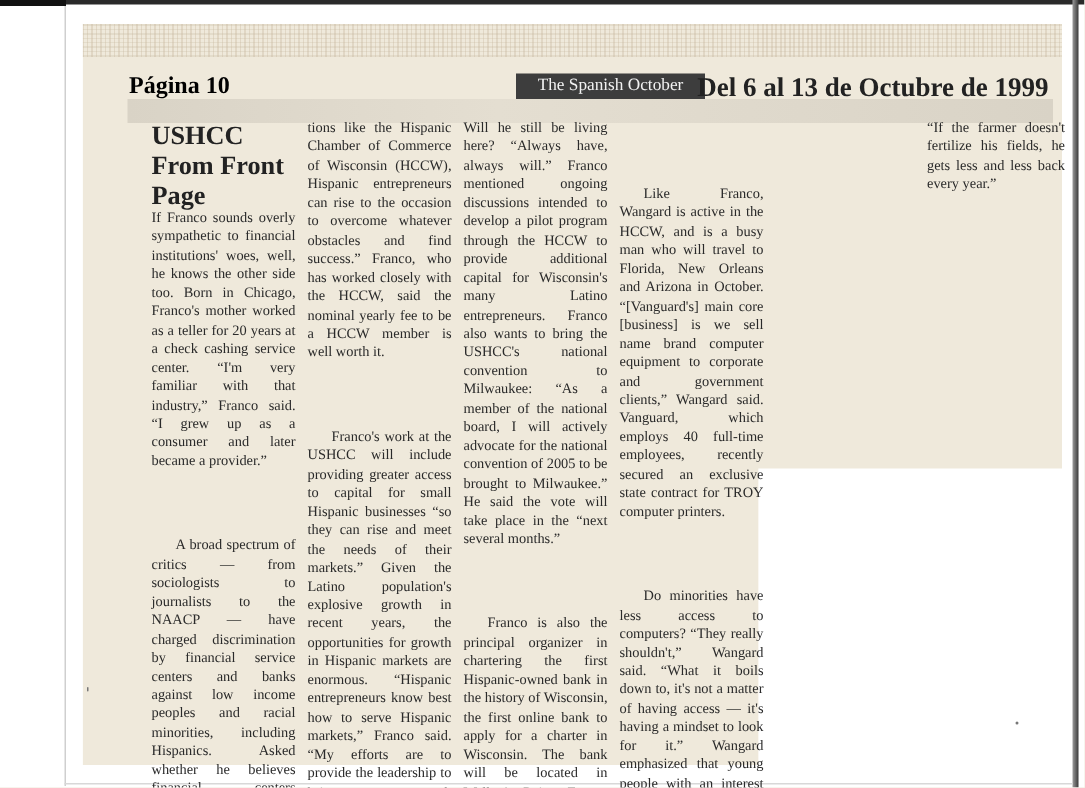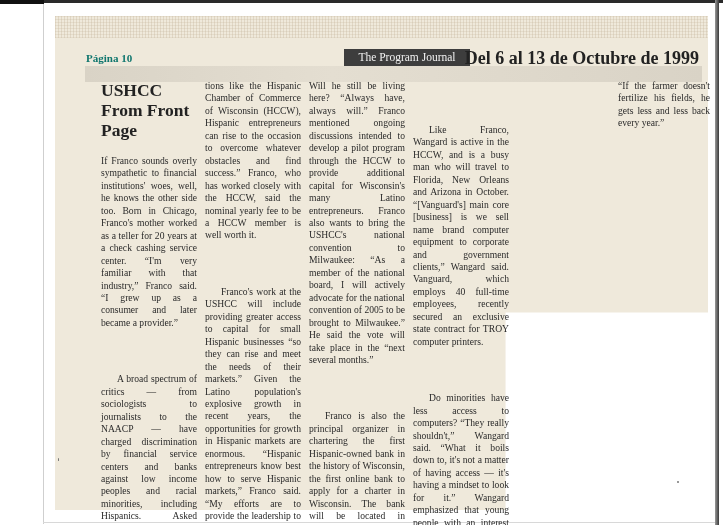--- a/index.html
+++ b/index.html
@@ -24,39 +24,39 @@
     background:
       repeating-linear-gradient(90deg, rgba(180,160,130,0.35) 0 1px, transparent 1px 3px),
       repeating-linear-gradient(0deg, rgba(180,160,130,0.25) 0 1px, transparent 1px 3px);
     opacity:0.7;
   }
   .header-bar {
     position:absolute; left:30px; top:50px; width:617px; height:16px;
     background:linear-gradient(to right,#d9d3c6,#e4ded1 40%,#d9d3c6);
   }
   .page-num {
-    position:absolute; left:86px; top:50px; font-weight:bold; font-size:11px; color:#0f766e; line-height:16px;
+    position:absolute; left:86px; top:50px; font-weight:bold; font-size:16px; color:#000000; line-height:16px;
   }
   .masthead {
     position:absolute; left:344px; top:49px; width:126px; height:17px;
     background:#3d3d3d; color:#f2f2f2; font-size:11.5px; text-align:center; line-height:17px;
   }
   .issue-date {
     position:absolute; right:24px; top:50px; font-weight:bold; font-size:18px; color:#222; line-height:16px;
   }
 
   .col {
     position:absolute; top:80px; width:96px;
     font-size:9.6px; line-height:12.45px; color:#2a2a2a;
     text-align:justify; hyphens:manual;
   }
   .col p { margin:0; }
   .col p.indent { text-indent:16px;margin-top:44px; }
   .headline {
-    font-weight:bold; font-size:17.5px; line-height:20px; color:#222; margin:0 0 15px 0; text-align:left;
+    font-weight:bold; font-size:17.5px; line-height:20px; color:#222; margin:0 0 0 0; text-align:left;
   }
   #col1 { left:101px; }
   #col2 { left:205px; }
   #col3 { left:309px; }
   #col4 { left:413px; }
   #col5 { left:514px; }
   #col6 { left:618px; width:92px; }
   .speck { position:absolute; width:2px; height:2px; background:#777; border-radius:1px; }
 </style>
 </head>
@@ -67,21 +67,21 @@
 <div class="scan-left-line"></div>
 <div class="scan-right-edge"></div>
 <div class="scan-bottom-line"></div>
 
 <div class="clipping">
   <div class="clip-pattern"></div>
   <div class="header-bar"></div>
 </div>
 
 <div class="page-num">Página 10</div>
-<div class="masthead">The Program Journal</div>
+<div class="masthead">The Spanish October</div>
 <div class="issue-date">Del 6 al 13 de Octubre de 1999</div>
 
 <div class="col" id="col1">
   <div class="headline">USHCC From Front Page</div>
   <p>If Franco sounds overly sympathetic to financial institutions' woes, well, he knows the other side too. Born in Chicago, Franco's mother worked as a teller for 20 years at a check cashing service center. “I'm very familiar with that industry,” Franco said. “I grew up as a consumer and later became a provider.”</p>
   <p class="indent">A broad spectrum of critics — from sociologists to journalists to the NAACP — have charged discrimination by financial service centers and banks against low income peoples and racial minorities, including Hispanics. Asked whether he believes financial centers discriminate, Franco responded that it's more important to focus on the positive.</p>
 
 </div>
 
 <div class="col" id="col2">

